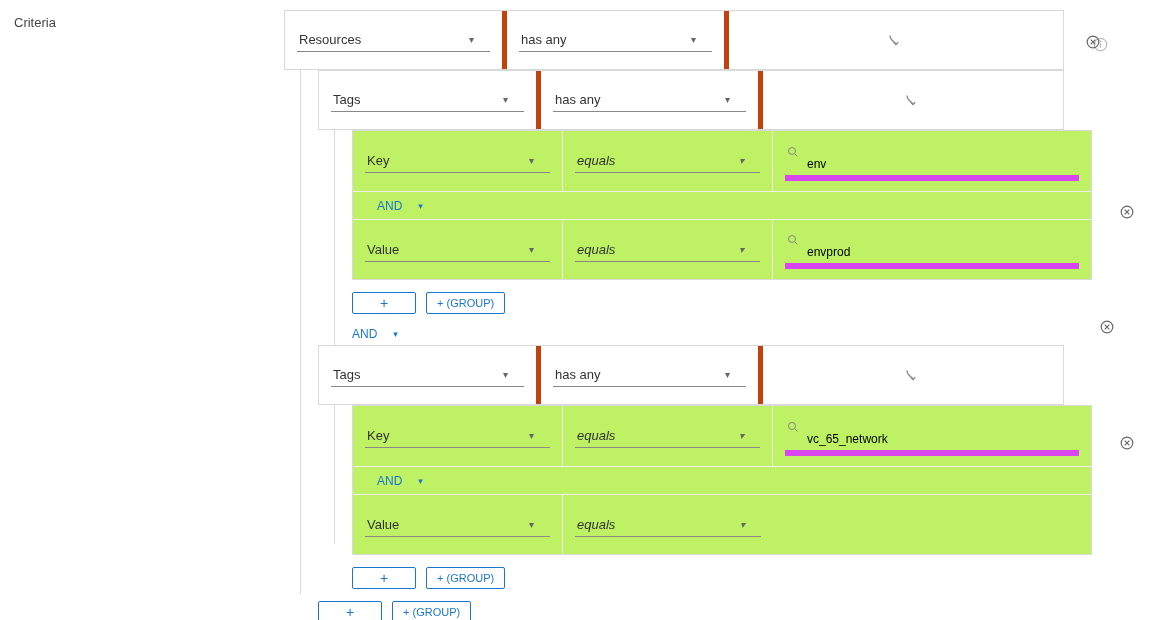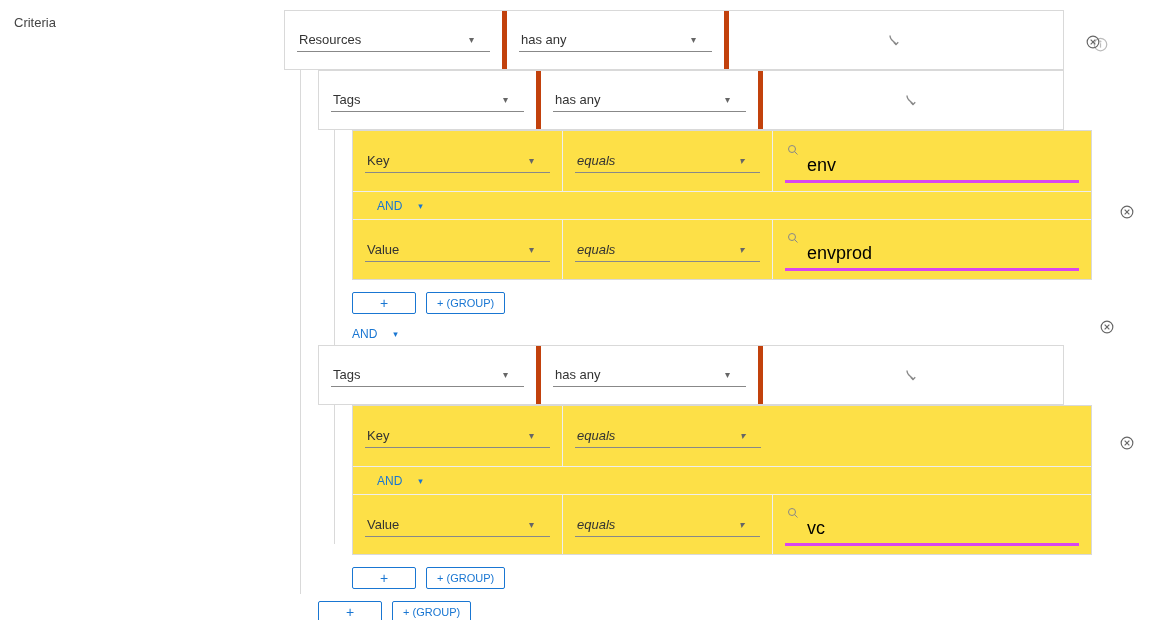--- a/index.html
+++ b/index.html
@@ -69,39 +69,39 @@
   }
   .dd .chev {
     color: #666;
     font-size: 10px;
   }
 
   .indented { margin-left: 34px; }
 
   .kv-block {
     border: 1px solid #d9d9d9;
-    background: #fde047;
+    background: #bef264;
   }
   .kv-row {
     display: flex;
     align-items: stretch;
     height: 60px;
   }
   .kv-row .cell { border-right: 1px solid #eee; display:flex; align-items:center; padding:0 12px; }
   .kv-row .cell:last-child { border-right:none; }
   .kv-a { width: 210px; }
   .kv-b { width: 210px; font-style: italic; }
   .kv-c { flex: 1; }
 
   .search-input {
     width: 100%;
     border: none;
-    border-bottom: 3px solid #d946ef;
+    border-bottom: 6px solid #d946ef;
     padding: 4px 4px 4px 22px;
-    font-size: 18px;
+    font-size: 12px;
     background: transparent;
     position: relative;
     margin-top: 11px;
   }
   .search-wrap { position: relative; width: 100%; }
   .search-wrap .mag {
     position: absolute; left: 2px; top: 4px; color: #888;
   }
 
   .kv-and {
@@ -355,49 +355,49 @@
                 <span>Key</span>
                 <span class="chev">▾</span>
               </div>
             </div>
             <div class="cell kv-b">
               <div class="dd">
                 <span>equals</span>
                 <span class="chev">▾</span>
               </div>
             </div>
-          </div>
-          <div class="kv-and">
-            <span class="and-pill">
-              <span>AND</span>
-              <span class="chev">▾</span>
-            </span>
-          </div>
-          <div class="kv-row" style="border-top:1px solid #eee;">
-            <div class="cell kv-a">
-              <div class="dd">
-                <span>Value</span>
-                <span class="chev">▾</span>
-              </div>
-            </div>
-            <div class="cell kv-b">
-              <div class="dd">
-                <span>equals</span>
-                <span class="chev">▾</span>
-              </div>
-            </div>
             <div class="cell kv-c">
               <div class="search-wrap">
                 <span class="mag">
                   <svg width="12" height="12" viewBox="0 0 24 24" fill="none" stroke="currentColor" stroke-width="2">
                       <circle cx="10" cy="10" r="7"></circle>
                       <line x1="15" y1="15" x2="21" y2="21"></line>
                     </svg>
                 </span>
-                <input class="search-input" value="vc" style="">
+                <input class="search-input" value="vc_65_network" style="">
+              </div>
+            </div>
+          </div>
+          <div class="kv-and">
+            <span class="and-pill">
+              <span>AND</span>
+              <span class="chev">▾</span>
+            </span>
+          </div>
+          <div class="kv-row" style="border-top:1px solid #eee;">
+            <div class="cell kv-a">
+              <div class="dd">
+                <span>Value</span>
+                <span class="chev">▾</span>
+              </div>
+            </div>
+            <div class="cell kv-b">
+              <div class="dd">
+                <span>equals</span>
+                <span class="chev">▾</span>
               </div>
             </div>
           </div>
         </div>
 
         <div class="btn-row">
           <button class="btn plus">+</button>
           <button class="btn">+ (GROUP)</button>
         </div>
       </div>

